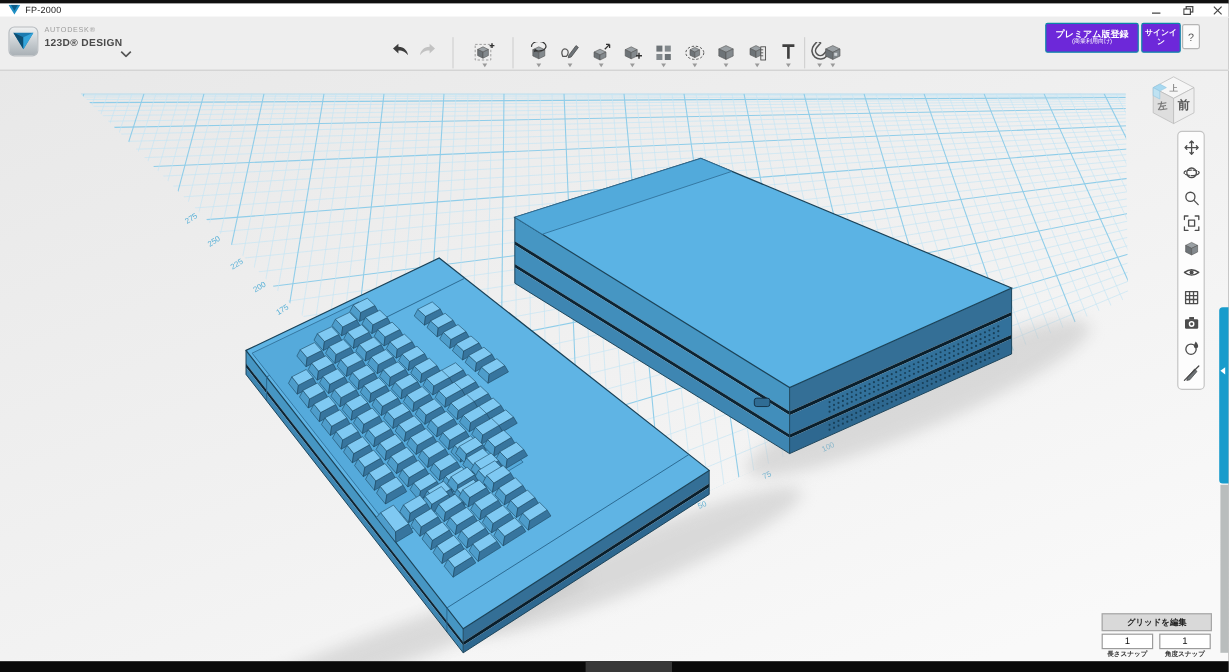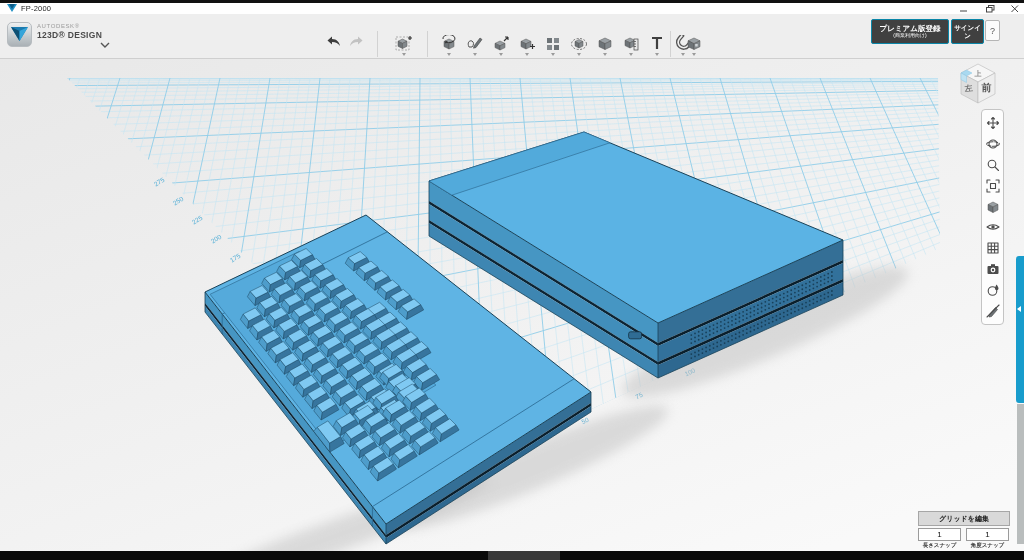--- a/index.html
+++ b/index.html
@@ -22,21 +22,21 @@
   .brand{position:absolute;left:37px;top:9px;line-height:1;}
   .brand .l1{font-size:6px;color:#9b9b9b;letter-spacing:.6px;}
   .brand .l2{font-size:8.5px;font-weight:bold;color:#4a4a4a;margin-top:2px;letter-spacing:.3px;}
   .brand-chevron{position:absolute;left:100px;top:28px;width:10px;height:6px;}
   .tb-group{position:absolute;top:21px;display:flex;align-items:flex-start;}
   .tool{position:relative;width:23px;height:26px;display:flex;flex-direction:column;align-items:center;}
   .tool svg{display:block}
   .caret{width:0;height:0;border-left:2.5px solid transparent;border-right:2.5px solid transparent;
          border-top:3px solid #9a9a9a;margin-top:2px;}
   .tb-sep{position:absolute;top:17px;width:1px;height:26px;background:#d2d2d2;}
-  .acct-btn{position:absolute;border-radius:2px;background:#404040;border:1px solid #0a86a8;color:#fff;
+  .acct-btn{position:absolute;border-radius:2px;background:#6d28d9;border:1px solid #0a86a8;color:#fff;
             display:flex;flex-direction:column;align-items:center;justify-content:center;text-align:center;cursor:default;}
   .acct-btn .main{font-size:7.5px;font-weight:bold;line-height:1.2;}
   .acct-btn .sub{font-size:5px;line-height:1.1;}
   .help-btn{position:absolute;left:985px;top:20px;width:13px;height:19px;background:#fbfbfb;
             border:1px solid #b5b5b5;border-radius:2px;font-size:9px;color:#555;
             display:flex;align-items:center;justify-content:center;}
   
   .viewcube{position:absolute;left:952px;top:56px;width:54px;height:52px;}
   .right-toolbar{position:absolute;left:981px;top:109px;width:21px;height:214px;background:#fdfdfd;
                  border:1px solid #c4c4c4;border-radius:4px;display:flex;flex-direction:column;

